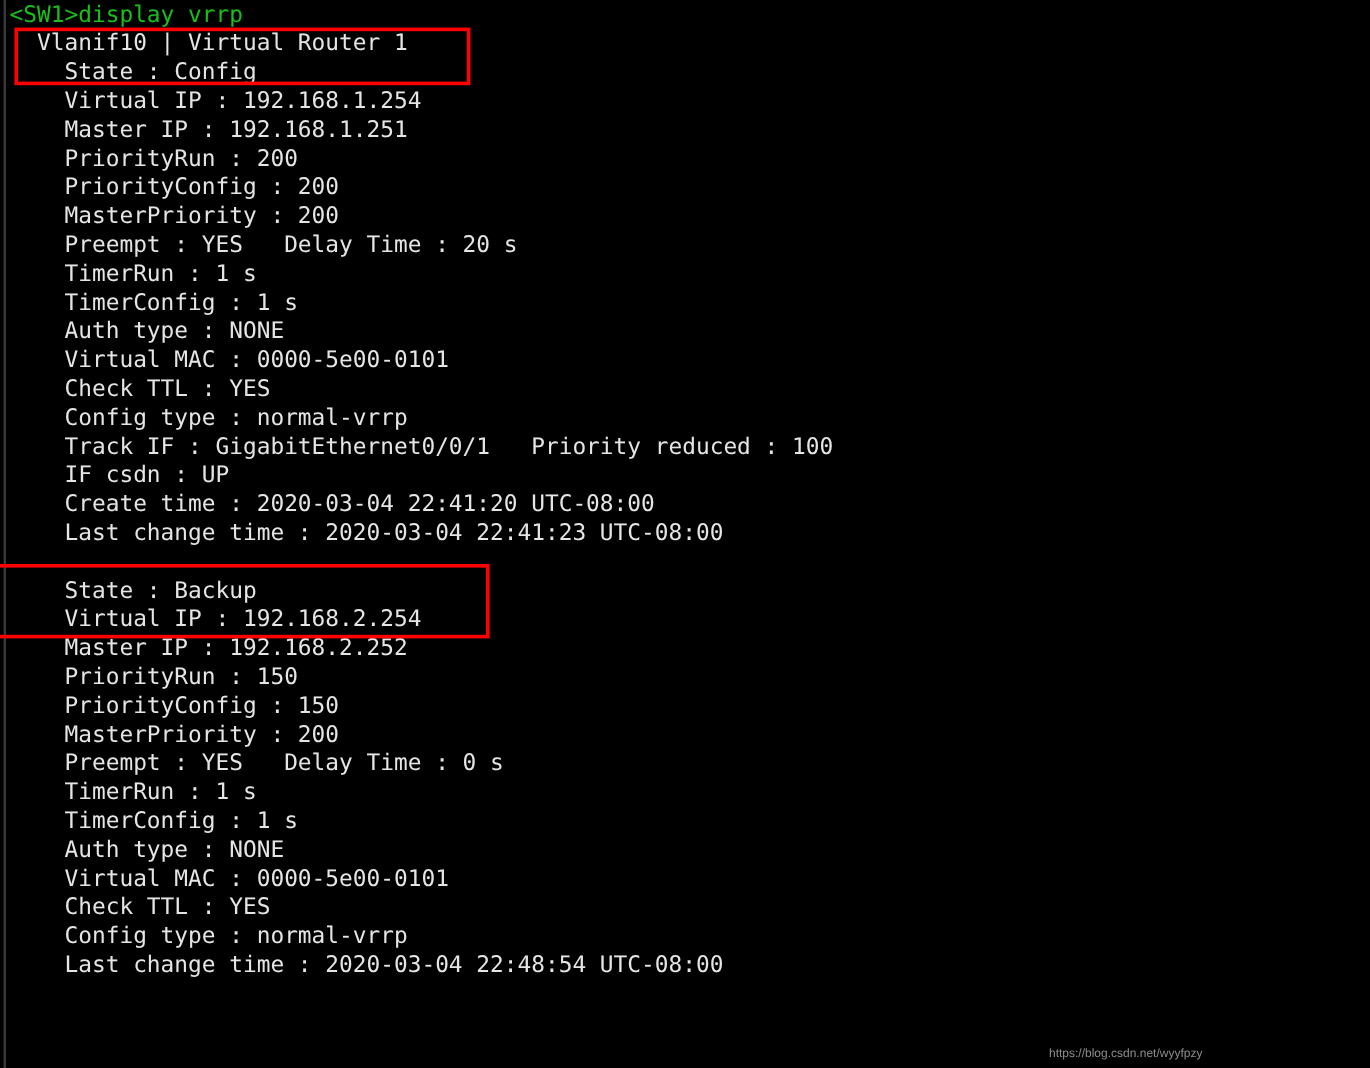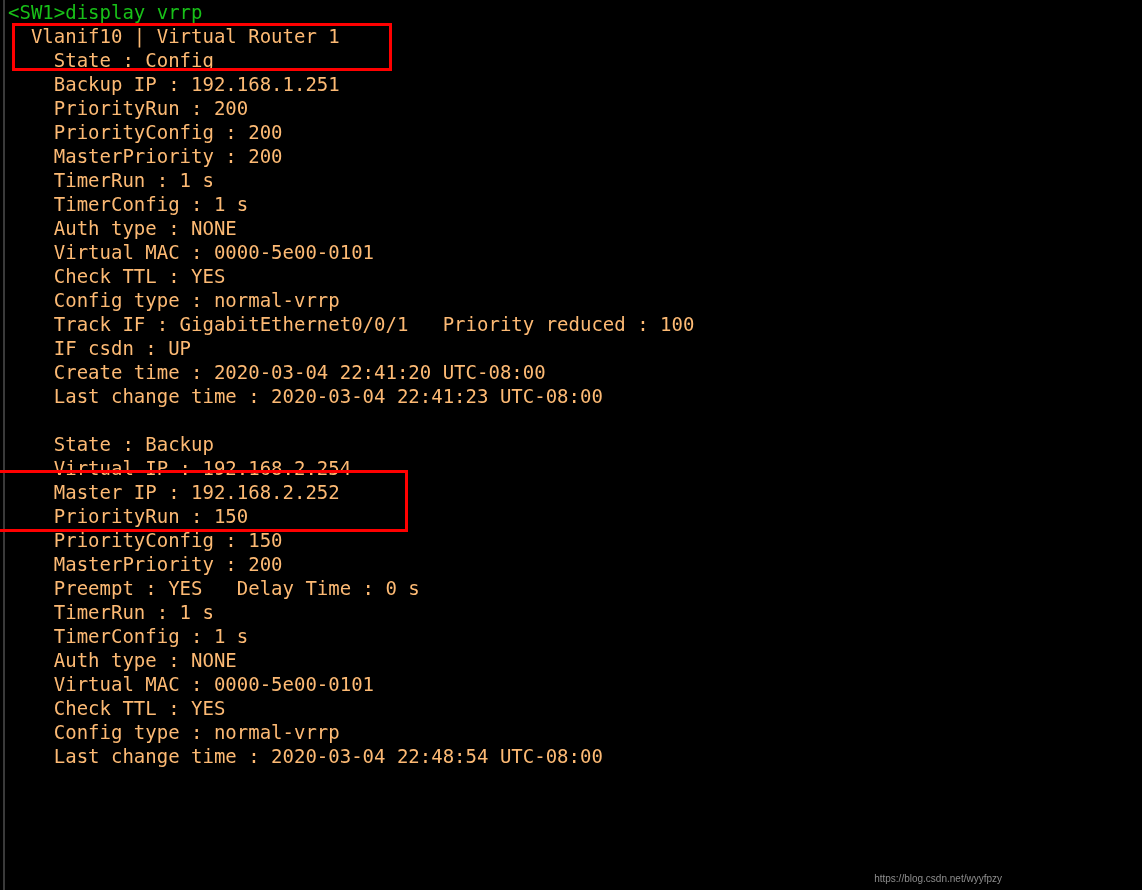--- a/index.html
+++ b/index.html
@@ -45,21 +45,21 @@
     margin: 0;
     list-style: none;
   }
 
   .line {
     height: 24px;
     line-height: 24px;
     font-size: 19px;
     letter-spacing: 0px;
     white-space: pre;
-    color: #fdba74;
+    color: #e5e5e5;
     padding-left: 8px;
     margin: 0;
     font-family: "DejaVu Sans Mono", "Liberation Mono", monospace;
   }
   .line.blank {
     color: transparent;
   }
   .line.prompt {
     color: #18c018;
   }
@@ -99,24 +99,26 @@
 <body>
 
 <div id="terminal">
 
   <div id="left-gutter"></div>
 
   <div id="console-output">
       <div class="line prompt">&lt;SW1&gt;display vrrp</div>
       <div class="line">  Vlanif10 | Virtual Router 1</div>
       <div class="line">    State : Config</div>
-      <div class="line">    Backup IP : 192.168.1.251</div>
+      <div class="line">    Virtual IP : 192.168.1.254</div>
+      <div class="line">    Master IP : 192.168.1.251</div>
       <div class="line">    PriorityRun : 200</div>
       <div class="line">    PriorityConfig : 200</div>
       <div class="line">    MasterPriority : 200</div>
+      <div class="line">    Preempt : YES   Delay Time : 20 s</div>
       <div class="line">    TimerRun : 1 s</div>
       <div class="line">    TimerConfig : 1 s</div>
       <div class="line">    Auth type : NONE</div>
       <div class="line">    Virtual MAC : 0000-5e00-0101</div>
       <div class="line">    Check TTL : YES</div>
       <div class="line">    Config type : normal-vrrp</div>
       <div class="line">    Track IF : GigabitEthernet0/0/1   Priority reduced : 100</div>
       <div class="line">    IF csdn : UP</div>
       <div class="line">    Create time : 2020-03-04 22:41:20 UTC-08:00</div>
       <div class="line">    Last change time : 2020-03-04 22:41:23 UTC-08:00</div>

